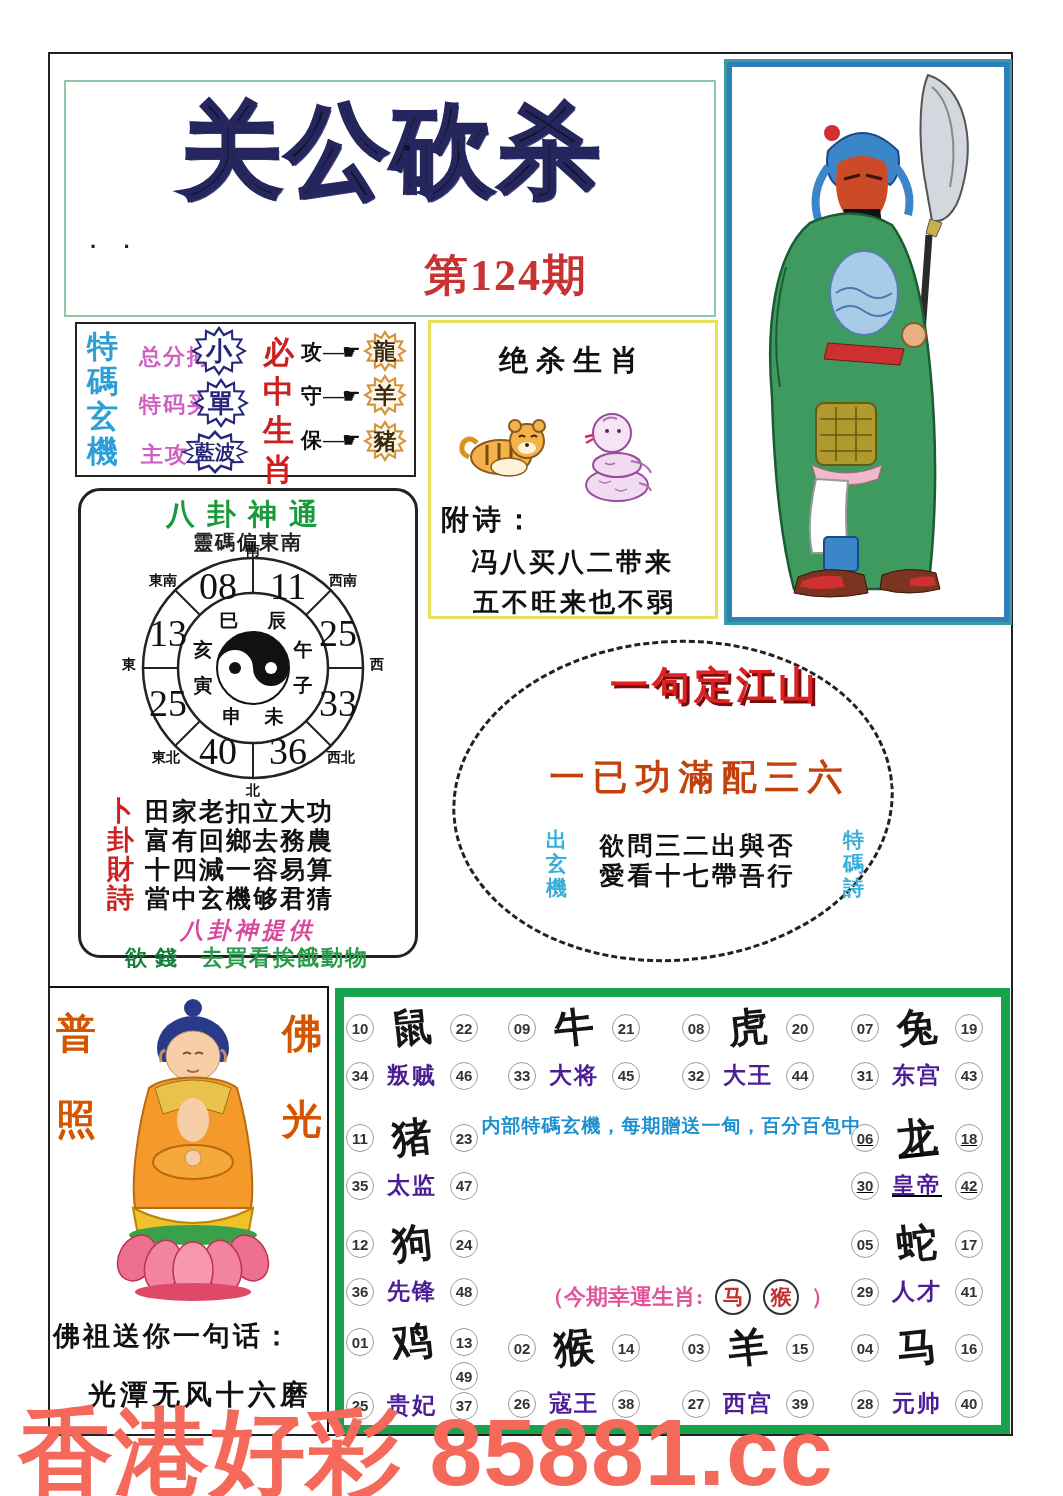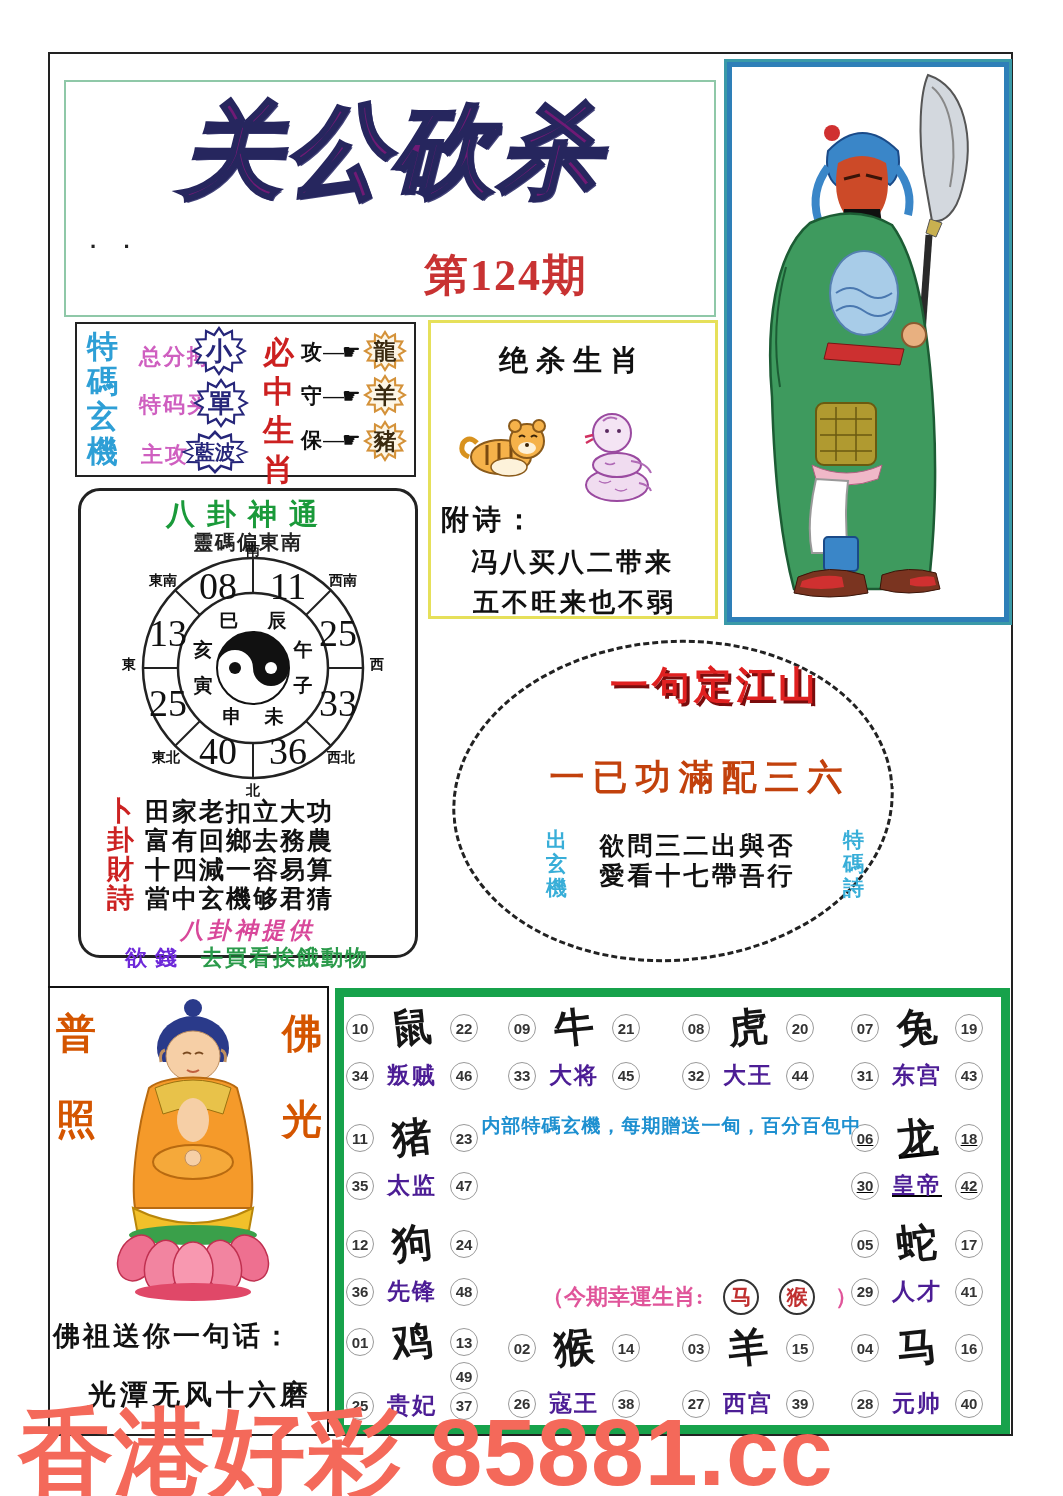--- a/index.html
+++ b/index.html
@@ -6,22 +6,22 @@
   body{width:1063px;height:1496px;position:relative;overflow:hidden;
        font-family:"Liberation Sans","DejaVu Sans",sans-serif;}
   .abs{position:absolute;}
   .ser{font-family:"Liberation Serif","DejaVu Serif",serif;}
   .ctr{transform:translate(-50%,-50%);}
   .vs{display:flex;flex-direction:column;align-items:center;}
   
   .frame{left:48px;top:52px;width:961px;height:1380px;border:2px solid #222;}
   
   .titlebox{left:64px;top:80px;width:648px;height:233px;border:2px solid #8fc8a8;background:#fff;}
-  .bigtitle{font-size:102px;font-weight:bold;color:#701a75;letter-spacing:4px;
-            -webkit-text-stroke:3px #26265e;text-shadow:2px 2px 0 #44447a;font-style:italic;}
+  .bigtitle{font-size:102px;font-weight:bold;color:#0f172a;letter-spacing:4px;
+            -webkit-text-stroke:3px #26265e;text-shadow:2px 2px 0 #44447a;}
   .issue{font-size:44px;font-weight:bold;color:#c83232;letter-spacing:2px;}
   
   .guanbox{left:727px;top:62px;width:272px;height:550px;border:5px solid #2e7fb8;
            box-shadow:0 0 0 3px #3a9aa8;background:#fff;}
   
   .temabox{left:75px;top:322px;width:337px;height:151px;border:2px solid #222;background:#fff;}
   .tema-h{font-size:31px;font-weight:bold;color:#2e9fd6;line-height:34px;}
   .tema-lab{font-size:22px;font-weight:bold;color:#cf5fc0;letter-spacing:2px;}
   .bizhong{font-size:31px;font-weight:bold;color:#cc2020;line-height:37px;}
   .pick{display:flex;align-items:center;gap:1px;}
@@ -44,21 +44,21 @@
   
   .baguabox{left:78px;top:488px;width:334px;height:464px;border:3px solid #222;border-radius:22px;background:#fff;}
   .bagua-title{font-size:29px;font-weight:bold;color:#1a9a3a;letter-spacing:12px;}
   .bagua-sub{font-size:20px;font-weight:bold;color:#222;letter-spacing:2px;}
   .dirlab{font-size:14px;font-weight:bold;color:#111;}
   .bagnum{font-size:38px;color:#111;}
   .bagchar{font-size:19px;font-weight:bold;color:#111;}
   .poem-lab{font-size:27px;font-weight:bold;color:#cc2222;line-height:29px;}
   .poem-line{font-size:25px;font-weight:bold;color:#111;letter-spacing:2px;line-height:29px;}
   .provider{font-size:23px;font-weight:bold;font-style:italic;color:#d8489a;letter-spacing:4px;}
-  .hint-pre{font-size:22px;font-weight:bold;color:#6d28d9;letter-spacing:8px;}
+  .hint-pre{font-size:22px;font-weight:bold;color:#15803d;letter-spacing:8px;}
   .hint-txt{font-size:22px;font-weight:bold;color:#2a9a4a;letter-spacing:2px;}
   
   .oval{left:452px;top:640px;width:436px;height:316px;border:3px dashed #222;border-radius:50%;transform:rotate(-4deg);}
   .oval-title{font-size:38px;font-weight:bold;color:#e02020;letter-spacing:4px;text-shadow:3px 3px 0 #7a0c0c;}
   .oval-phrase{font-size:35px;font-weight:bold;color:#c2410c;letter-spacing:8px;margin-top:16px;}
   .cyan-v{font-size:21px;font-weight:bold;color:#38aed8;line-height:24px;}
   .oval-poem{font-size:25px;font-weight:bold;color:#111;letter-spacing:3px;line-height:30px;}
   
   .bud-char{font-size:40px;font-weight:bold;color:#d45500;}
   .bud-line1{font-size:27px;font-weight:bold;color:#111;letter-spacing:3px;}
@@ -68,21 +68,21 @@
   .cell{position:absolute;width:132px;}
   .cline{display:flex;align-items:center;justify-content:space-between;}
   .cline2{margin-top:10px;}
   .numc{width:26px;height:26px;border:1.5px solid #9a9a9a;border-radius:50%;display:inline-flex;
         align-items:center;justify-content:center;font-size:15px;font-weight:bold;color:#333;background:#fff;}
   .glyph{font-size:40px;font-weight:bold;color:#151515;transform:rotate(-6deg);line-height:44px;}
   .cname{font-size:23px;font-weight:bold;color:#4c1d95;letter-spacing:2px;}
   .blueline{font-size:19px;font-weight:bold;color:#1e90d0;letter-spacing:1px;}
   .redline{font-size:49px;font-weight:bold;color:#c03c3c;letter-spacing:7px;line-height:56px;
            background:linear-gradient(to bottom,rgba(214,236,250,.55),rgba(214,236,250,.25));}
-  .lucky{font-size:22px;font-weight:bold;color:#e0559a;display:flex;align-items:center;gap:20px;}
+  .lucky{font-size:22px;font-weight:bold;color:#e0559a;display:flex;align-items:center;gap:12px;}
   .lucky-circ{width:32px;height:32px;border:2px solid #333;border-radius:50%;display:inline-flex;
               align-items:center;justify-content:center;font-size:21px;font-weight:bold;color:#c03030;background:#fff;}
   
   .watermark{left:18px;top:1390px;width:1040px;font-size:95px;font-weight:800;color:#f4695a;
              white-space:nowrap;z-index:50;letter-spacing:1px;}
   .dots{font-size:22px;color:#222;letter-spacing:10px;font-weight:bold;}
   .sepv{width:2px;background:#111;}
   .seph{height:2px;background:#111;}
 </style>
 </head>

